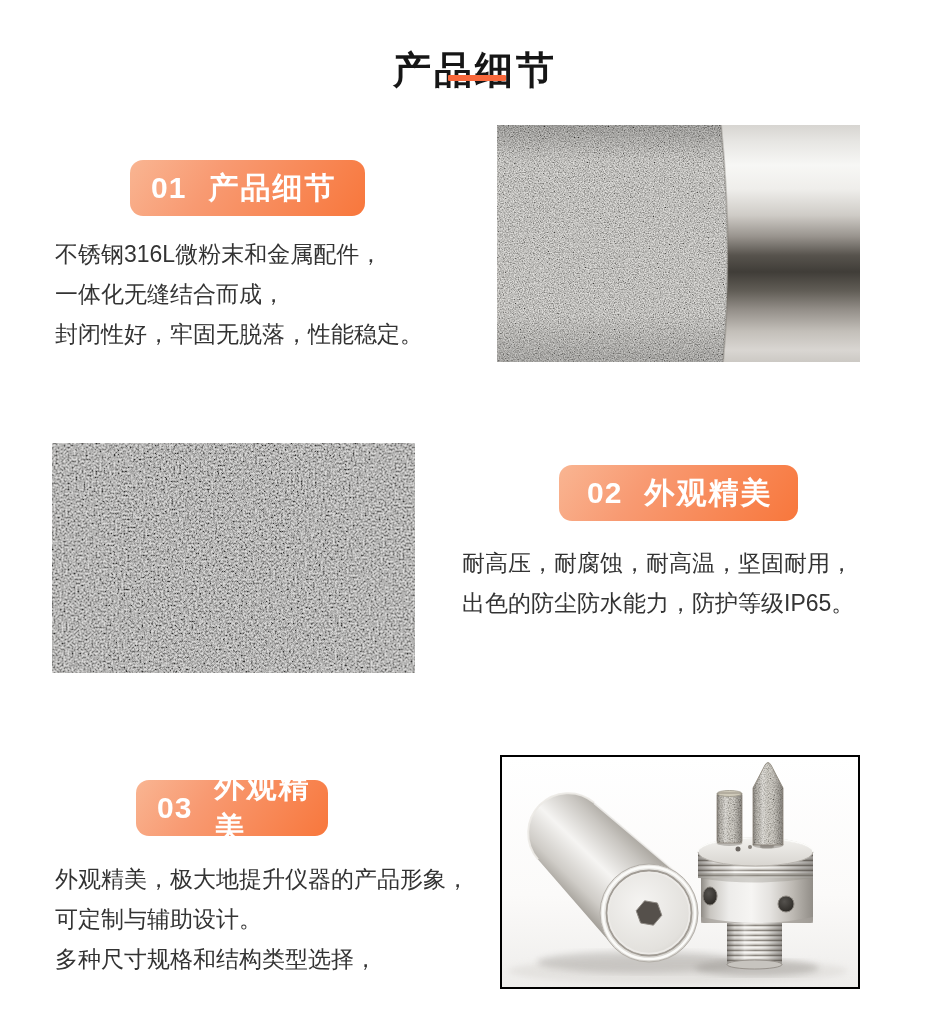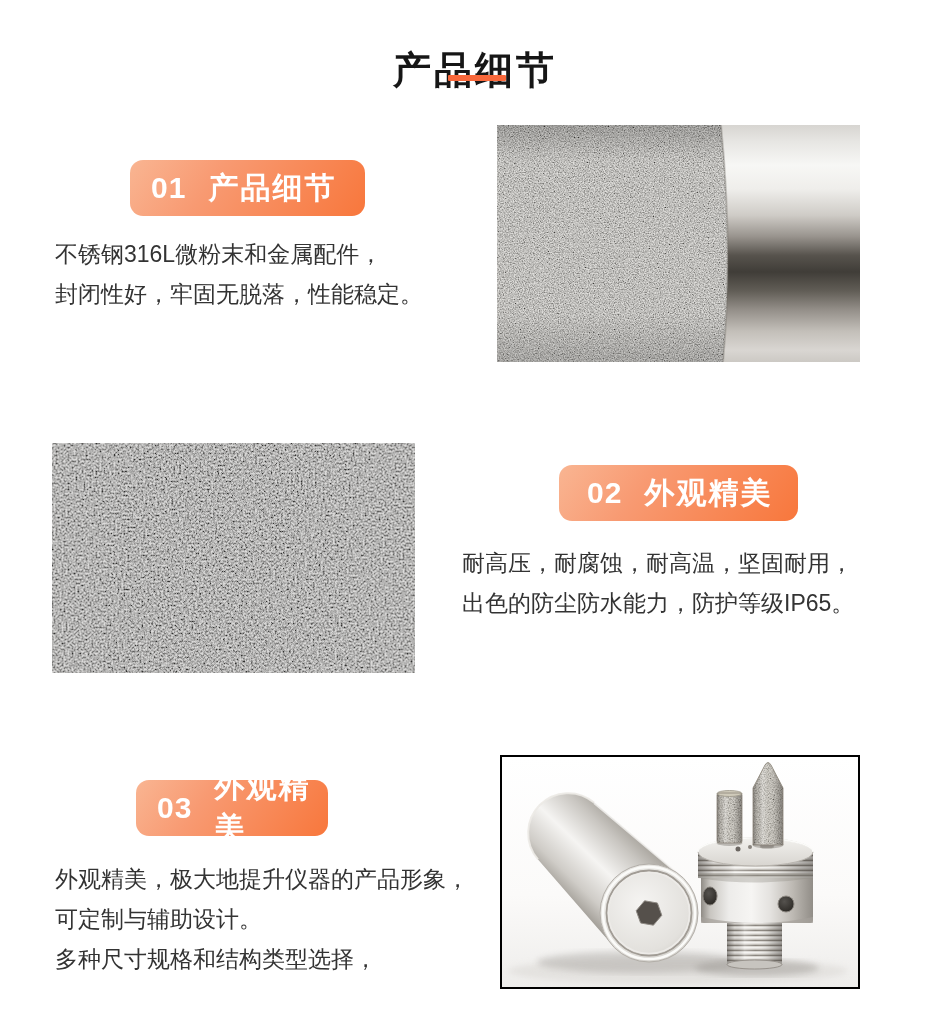--- a/index.html
+++ b/index.html
@@ -61,20 +61,21 @@
 
 <div class="abs page-title">产品细节</div>
 <div class="abs title-underline"></div>
 
 <div class="abs badge badge-1">
   <span class="num">01</span>
   <span class="head">产品细节</span>
 </div>
 <div class="abs para para-1">
   <div>不锈钢316L微粉末和金属配件，</div>
+  <div>一体化无缝结合而成，</div>
   <div>封闭性好，牢固无脱落，性能稳定。</div>
 </div>
 
 <div class="abs photo photo-1">
   <svg width="363" height="237" viewBox="0 0 363 237">
     <defs>
       <linearGradient id="metalBandV" x1="0" y1="0" x2="0" y2="1">
         <stop offset="0" stop-color="#d7d5d1"></stop>
           <stop offset="0.07" stop-color="#e7e6e3"></stop>
         <stop offset="0.17" stop-color="#f7f7f5"></stop>

